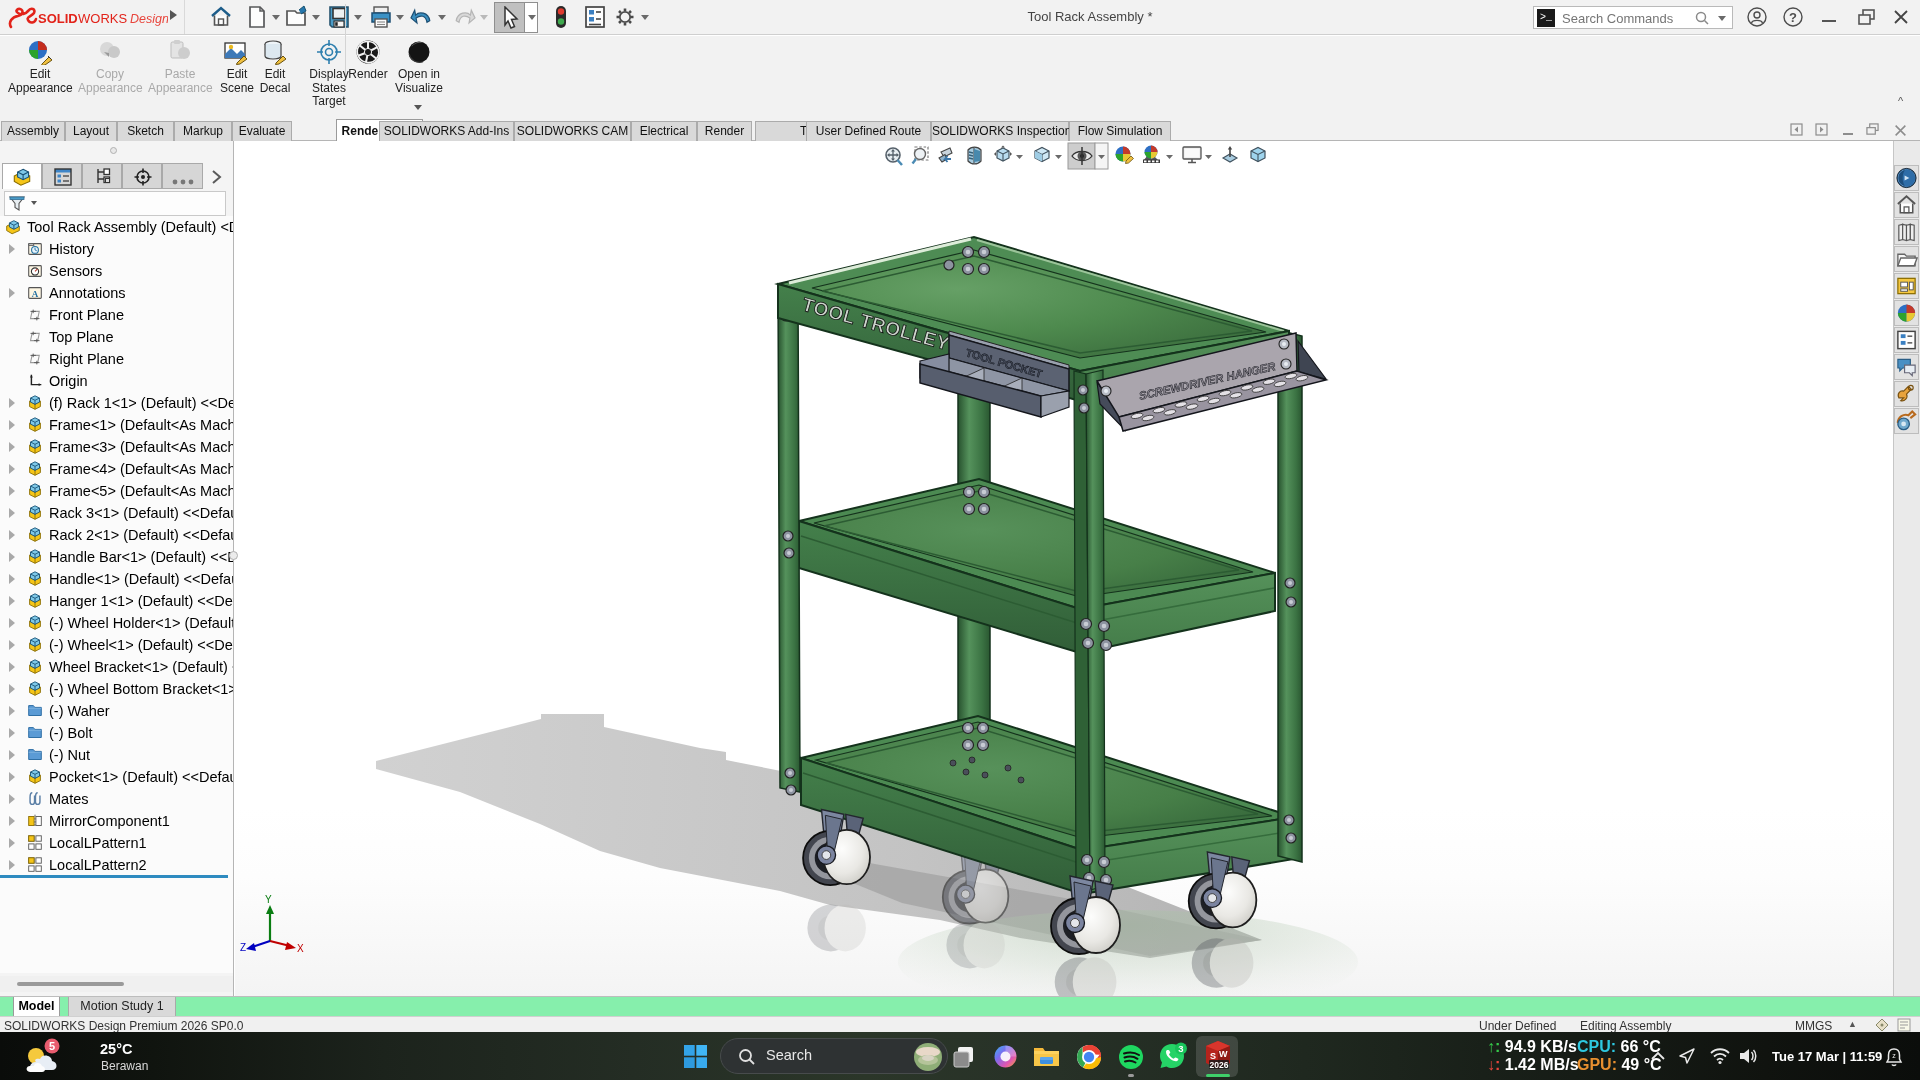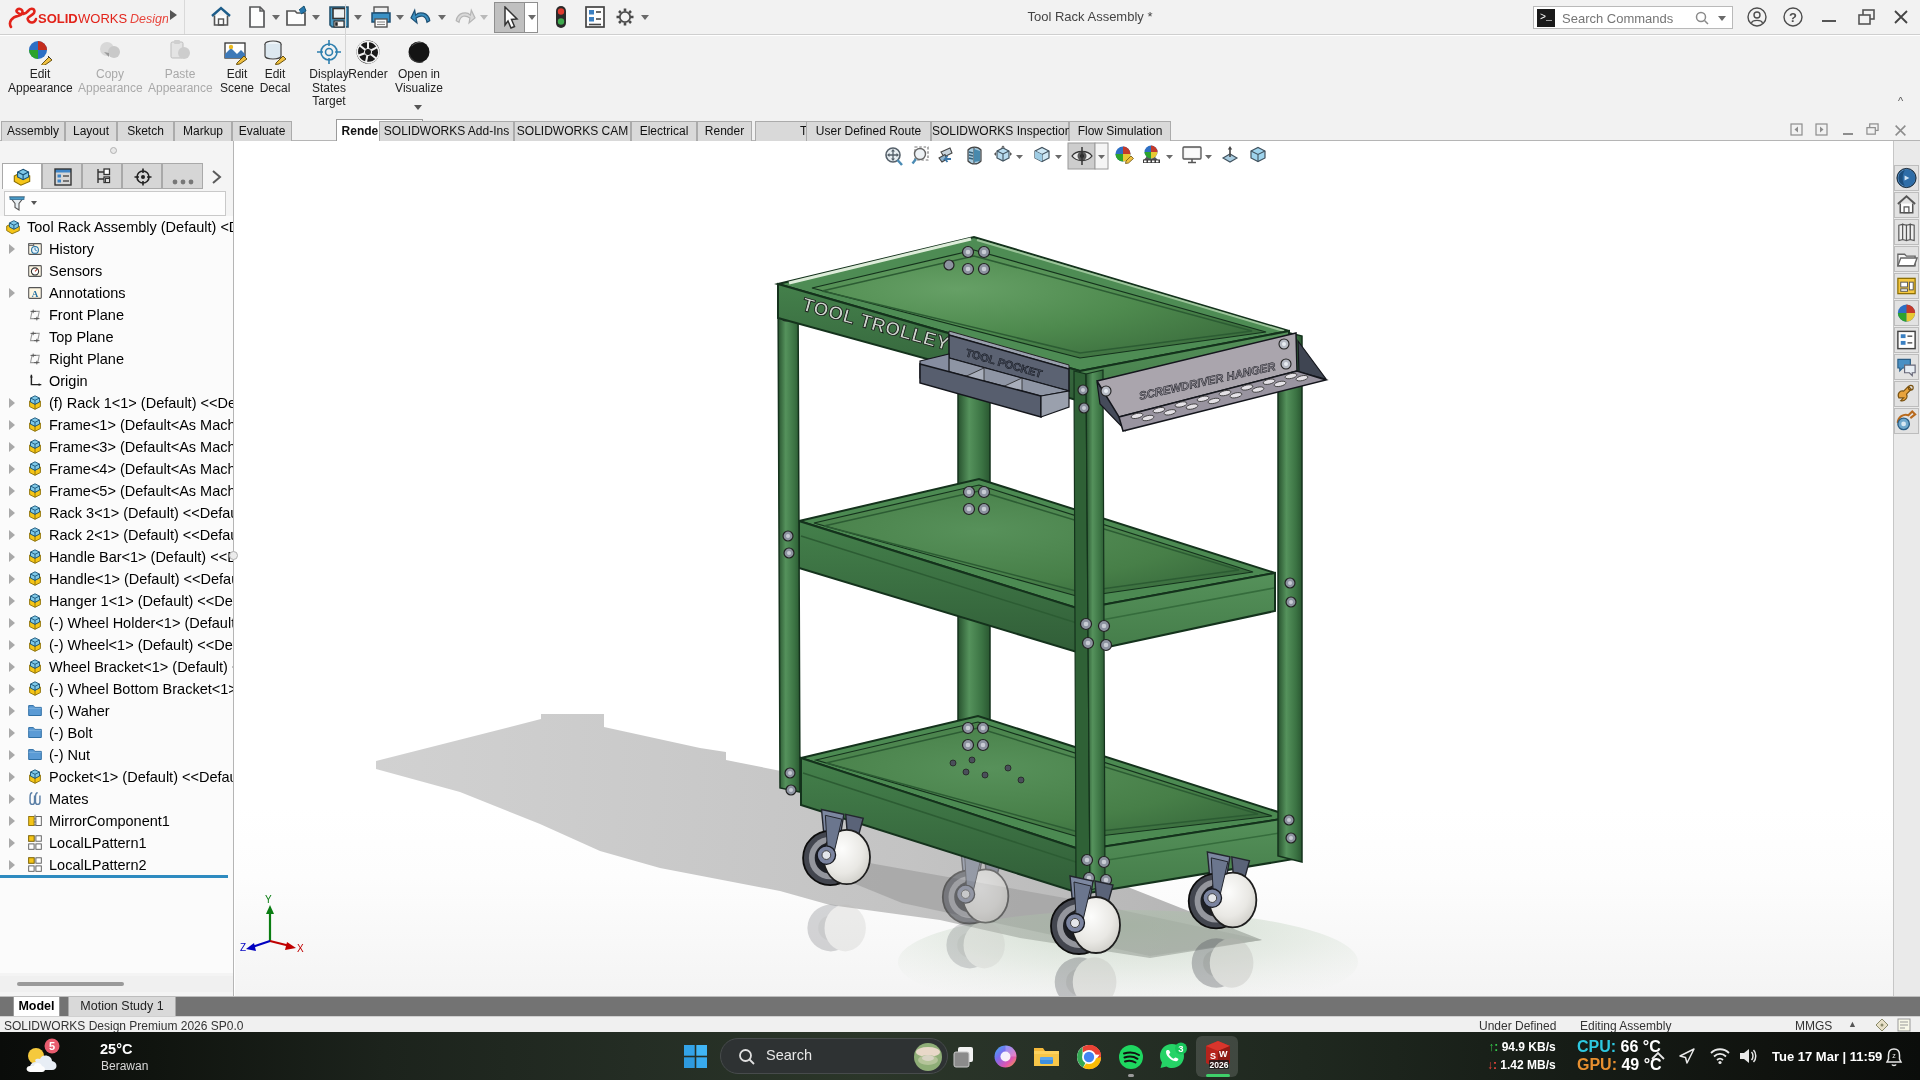--- a/index.html
+++ b/index.html
@@ -46,21 +46,21 @@
 .ti .ic { position:absolute; left:26px; top:2px; width:18px; height:18px; }
 .ti .tx { position:absolute; left:49px; top:3px; }
 #treeline { position:absolute; left:0px; top:659px; width:228px; height:3px; background:#2e8bc0; }
 #lp-hscroll { position:absolute; left:0; top:835px; width:233px; height:16px; background:#f0f0f0; }
 #lp-hscroll .thumb { position:absolute; left:17px; top:6px; width:107px; height:4px; background:#9a9a9a; border-radius:2px;}
 #viewport { left:235px; top:0; width:1658px; height:855px; background:linear-gradient(180deg,#ffffff 0%,#ffffff 78%,#fdfdfd 86%,#f4f4f4 100%); }
 #taskpane { left:1893px; top:0; width:27px; height:855px; background:#f0f0f0; }
 .tpico { position:absolute; left:1px; width:25px; height:26px; background:#e2e2e2; border:1px solid #bdbdbd; }
 
 
-#modeltabs { left:0; top:996px; width:1920px; height:20px; background:#737373; border-top:1px solid #bdbdbd; font-size:12.5px; }
+#modeltabs { left:0; top:996px; width:1920px; height:20px; background:#86efac; border-top:1px solid #bdbdbd; font-size:12.5px; }
 .mtab { position:absolute; top:0px; height:20px; line-height:19px; text-align:center; }
 #mtab1 { left:13px; width:47px; background:#fff; font-weight:bold; border:1px solid #9a9a9a; border-top:none;}
 #mtab2 { left:60px; width:108px; background:#d9d9d9; border:1px solid #a9a9a9; border-top:none; color:#222;margin-left:8px;}
 
 
 #statusbar { left:0; top:1016px; width:1920px; height:16px; background:#f0f0f0; border-top:1px solid #d0d0d0; font-size:12px; color:#333; }
 
 
 #taskbar { left:0; top:1032px; width:1920px; height:48px;
   background:linear-gradient(90deg,#0a0c0a 0%,#10140f 8%,#1c231c 20%,#242d24 33%,#2b3629 45%,#273127 55%,#1f281f 68%,#161c16 82%,#10130f 92%,#0b0d0b 100%); }
@@ -1141,21 +1141,21 @@
 <path d="M4,6 L16,1 L28,6 L28,23 L16,29 L4,23 Z" fill="#b5231c"></path>
 <path d="M4,6 L16,11 L28,6 L16,1 Z" fill="#d8352c"></path>
 <path d="M16,11 L28,6 L28,23 L16,29 Z" fill="#8f1a15"></path>
 <text x="8" y="19" font-size="9" font-weight="bold" fill="#fff" font-family="Liberation Sans">S</text>
 <text x="17" y="17" font-size="9" font-weight="bold" fill="#fff" font-family="Liberation Sans">W</text>
 <rect x="7" y="20" width="20" height="9" rx="1" fill="#1a1a1a" opacity="0.85"></rect>
 <text x="17" y="27.5" text-anchor="middle" font-size="8.5" font-weight="bold" fill="#fff" font-family="Liberation Sans">2026</text>
 </svg>
 <div class="abs" style="left:1206px;top:1074px;width:24px;height:3px;border-radius:2px;background:#3fd06a;"></div>
 
-<div class="abs" style="left:1487px;top:1038px;font-size:12px;font-weight:600;color:#fff;line-height:18px;white-space:nowrap;text-align:right;">
+<div class="abs" style="left:1487px;top:1038px;font-size:16px;font-weight:600;color:#fff;line-height:18px;white-space:nowrap;">
 <span style="color:#35c94a;">↑:</span> 94.9 KB/s<br><span style="color:#e8453c;">↓:</span> 1.42 MB/s</div>
 <div class="abs" style="left:1577px;top:1038px;font-size:16px;font-weight:600;color:#fff;line-height:18px;white-space:nowrap;">
 <span style="color:#2ec8e0;">CPU:</span> 66 °C<br><span style="color:#e89030;">GPU:</span> 49 °C</div>
 <svg class="abs" style="left:1650px;top:1050px" width="16" height="12" viewBox="0 0 16 12">
     <path d="M2,9 L8,3 L14,9" fill="none" stroke="#e8e8e8" stroke-width="1.8"></path>
   </svg>
 <svg class="abs" style="left:1678px;top:1047px" width="18" height="18" viewBox="0 0 18 18">
     <path d="M2,9 L16,2 L9,16 L7.5,10.5 Z" fill="none" stroke="#e8e8e8" stroke-width="1.5" stroke-linejoin="round"></path>
   </svg>
 <svg class="abs" style="left:1710px;top:1047px" width="20" height="18" viewBox="0 0 20 18">

